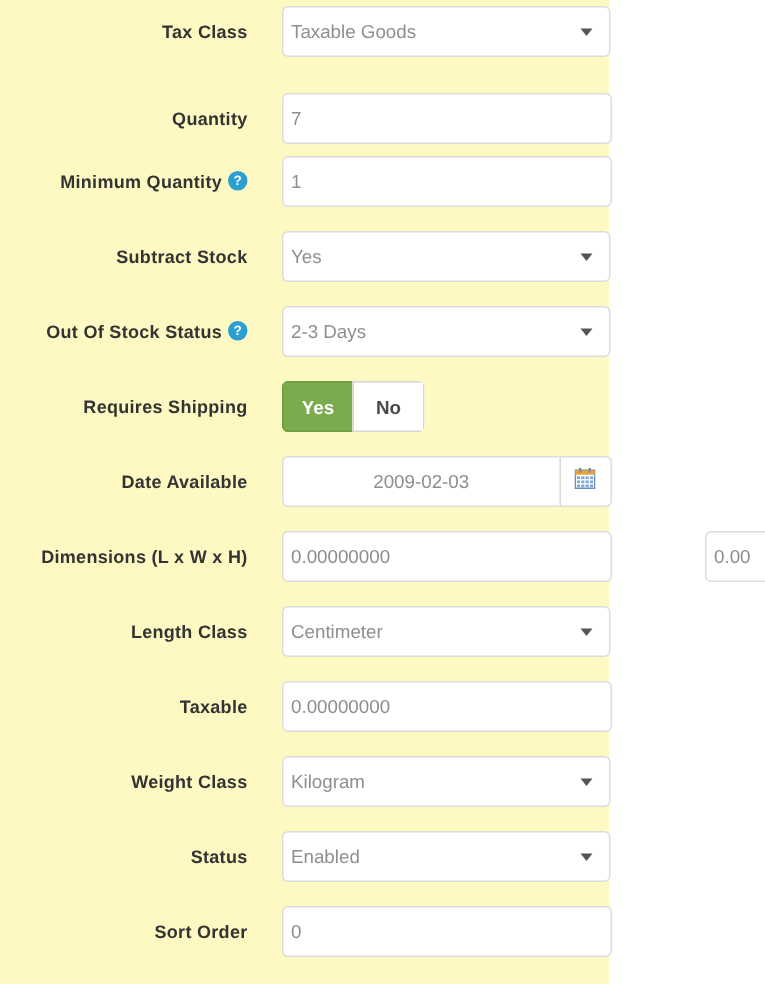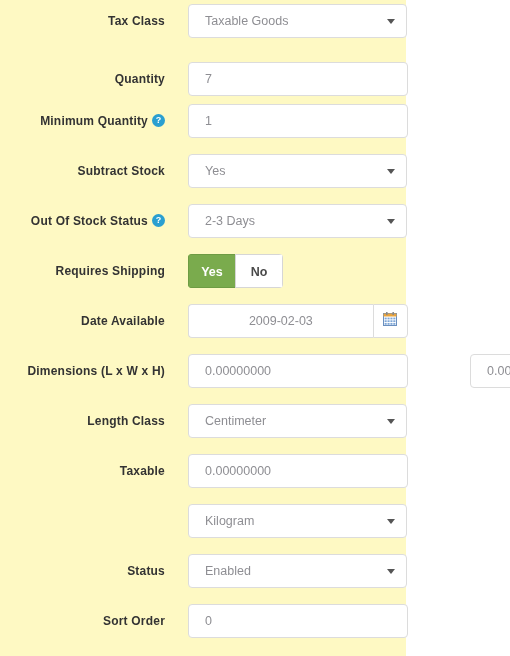--- a/index.html
+++ b/index.html
@@ -67,21 +67,21 @@
   }
 
   .ui-select,
   .ui-input {
     height: 34px;
     border: 1px solid #dcdcdc;
     border-radius: 4px;
     background: #ffffff;
     font-size: 12.5px;
     color: #8e8e93;
-    padding: 0 16px;
+    padding: 0 5px;
     line-height: 32px;
     font-family: "Liberation Sans", sans-serif;
     white-space: nowrap;
     overflow: hidden;
   }
 
   .ui-select {
     width: 219px;
     position: relative;
     padding-right: 28px;
@@ -243,20 +243,21 @@
         <div class="ui-select"><span>Centimeter</span><span class="caret"></span></div>
       </div>
     </div>
     <div class="form-row" style="top: 454px;">
       <div class="ctrl-label"><span>Taxable</span></div>
       <div class="field-wrap">
         <div class="ui-input">0.00000000</div>
       </div>
     </div>
     <div class="form-row" style="top: 504px;">
+      <div class="ctrl-label"><span>Weight Class</span></div>
       <div class="field-wrap">
         <div class="ui-select"><span>Kilogram</span><span class="caret"></span></div>
       </div>
     </div>
     <div class="form-row" style="top: 554px;">
       <div class="ctrl-label"><span>Status</span></div>
       <div class="field-wrap">
         <div class="ui-select"><span>Enabled</span><span class="caret"></span></div>
       </div>
     </div>

